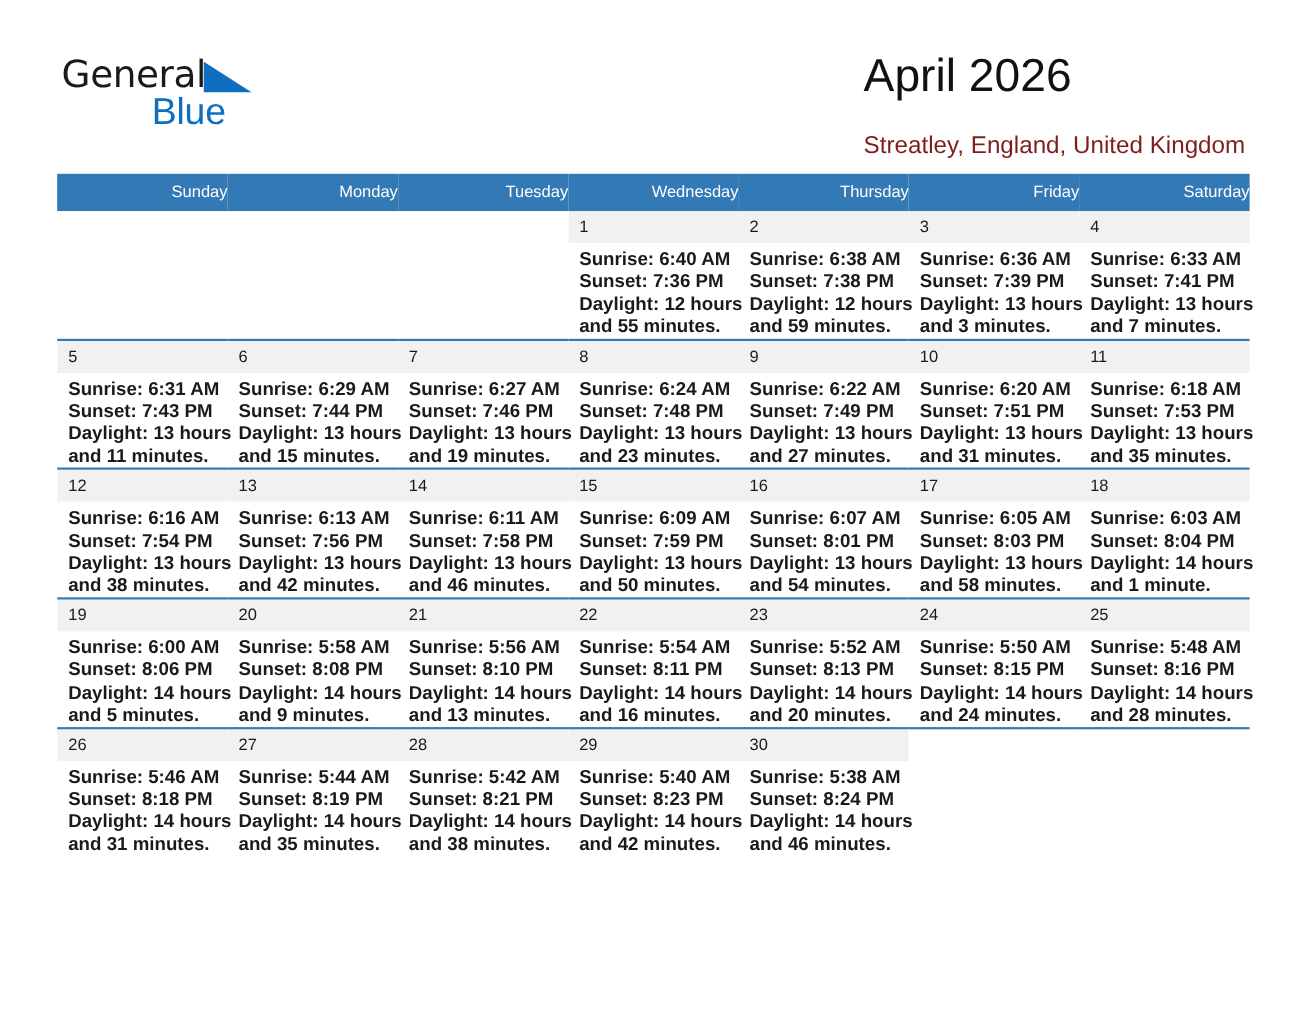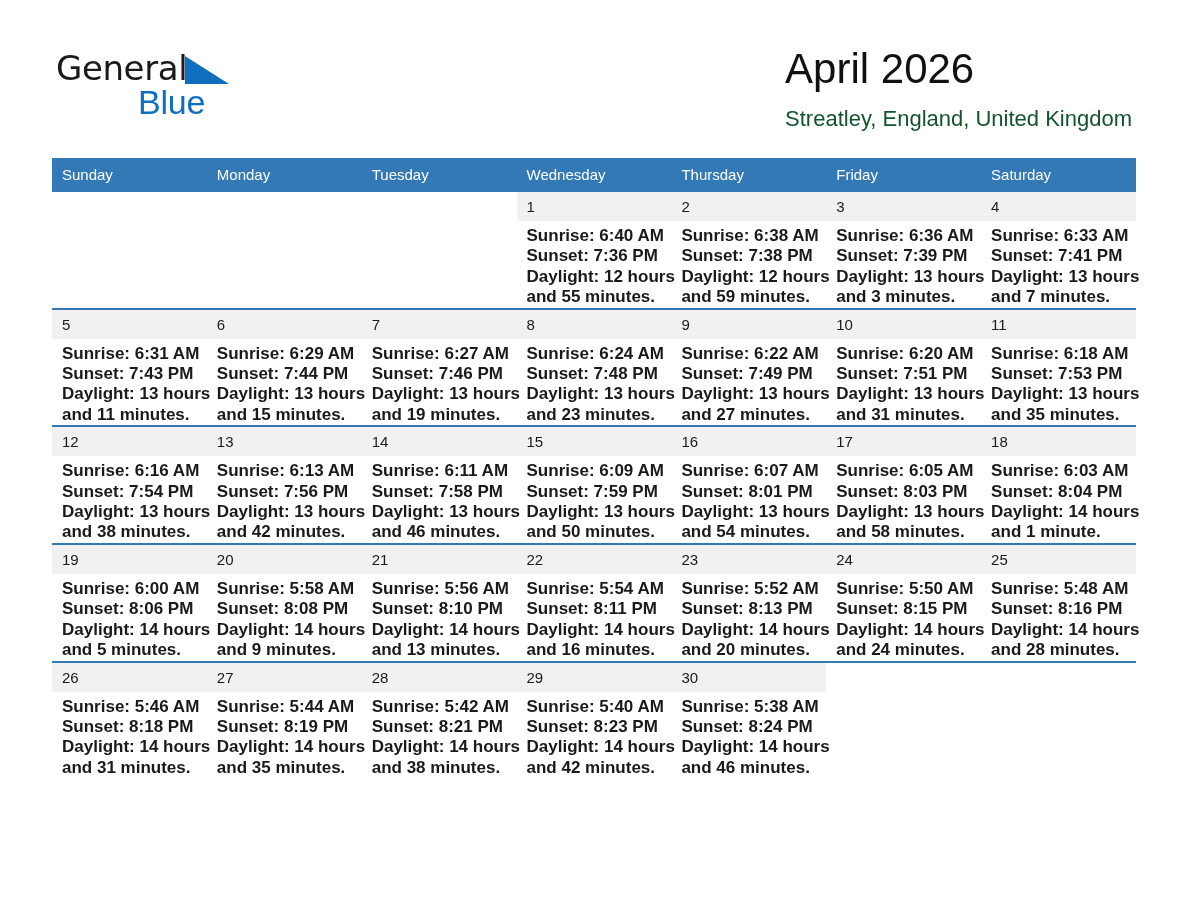--- a/index.html
+++ b/index.html
@@ -77,45 +77,45 @@
     text-align: left;
   }
   .month-title {
     font-size: 42px;
     font-weight: 400;
     color: #111111;
     line-height: 50px;
     letter-spacing: 0px;
   }
   .location {
-    margin-top: 12px;
+    margin-top: 25px;
     font-size: 22px;
     font-weight: 400;
-    color: #14532d;
+    color: #7f1d1d;
     line-height: 26px;
   }
 
   
   .cal-wrap {
     position: absolute;
     left: 52px;
     top: 158px;
     width: 1084px;
   }
   table.cal {
     width: 1084px;
     border-collapse: collapse;
     table-layout: fixed;
   }
   table.cal th {
     background: #3279B6;
     color: #ffffff;
     font-size: 15px;
     font-weight: 400;
-    text-align: left;
+    text-align: right;
     padding: 6px 0 7px 10px;
     height: 21px;
     line-height: 21px;
     border: none;
   }
   table.cal td {
     vertical-align: top;
     padding: 0;
     border: none;
     border-top: 2px solid #3279B6;

